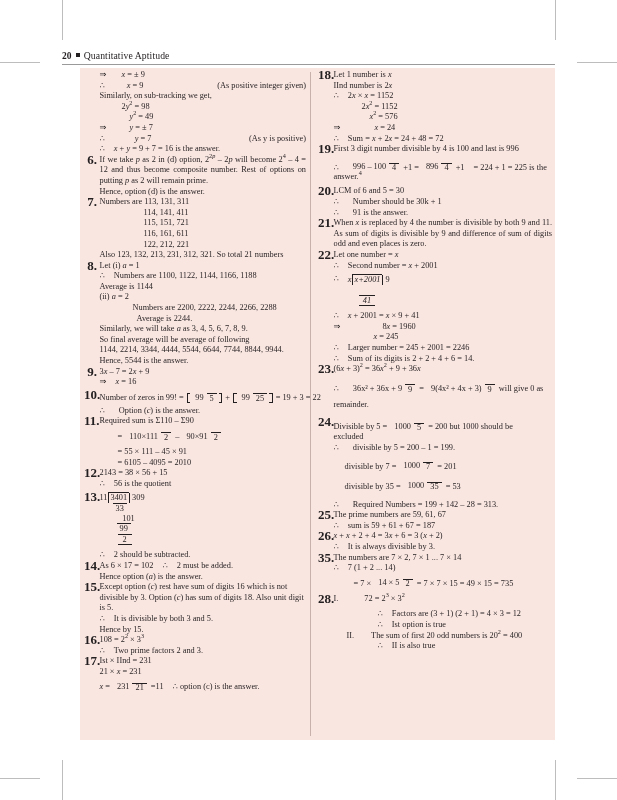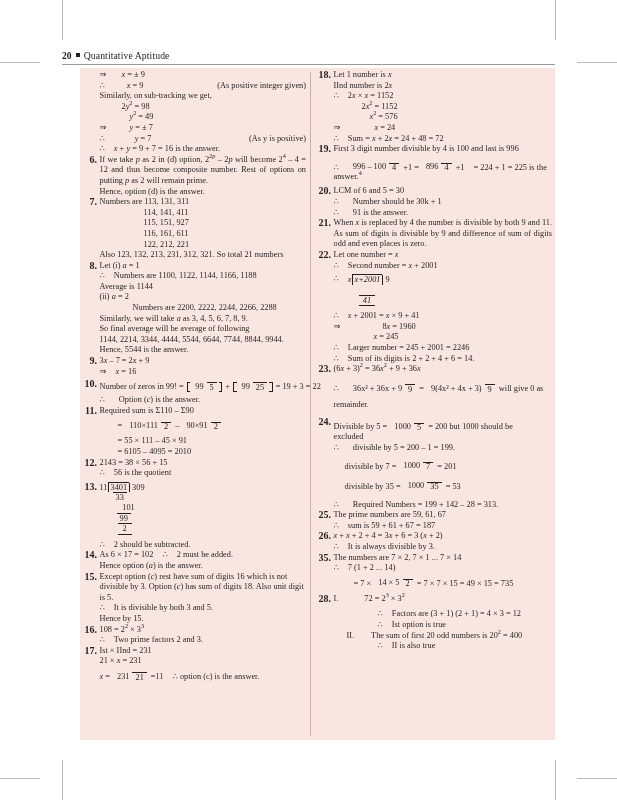--- a/index.html
+++ b/index.html
@@ -41,21 +41,21 @@
   }
 
   .col{position:absolute;top:70px;box-sizing:border-box;}
   .col-left{left:84px;width:222px;}
   .col-right{left:318px;width:234px;}
 
   
   .item{display:flex;align-items:flex-start;margin-bottom:0px;}
   .num{
     flex:0 0 auto;text-align:right;
-    font-weight:bold;font-size:10px;
+    font-weight:bold;font-size:13px;
     line-height:10.6px;
     padding-right:2.5px;color:#231f20;
     font-family:"Liberation Serif", serif;
   }
   .num.w1{width:13px;}
   .num.w2{width:13px;}
   .body{flex:1 1 auto;font-size:8.3px;line-height:10.6px;}
   .ln{white-space:nowrap;}
   .ln.wrap{white-space:normal;}
   .just{text-align:justify;}
@@ -138,35 +138,36 @@
       <div class="ln wrap">If we take <span class="it">p</span> as 2 in (d) option, 2<sup>2<span class="it">p</span></sup> – 2<span class="it">p</span> will become 2<sup>4</sup> – 4 = 12 and thus become composite number. Rest of options on putting <span class="it">p</span> as 2 will remain prime.</div>
       <div class="ln">Hence, option (d) is the answer.</div>
     </div>
   </div>
 
   <div class="item">
     <div class="num w1">7.</div>
     <div class="body">
       <div class="ln">Numbers are 113, 131, 311</div>
       <div class="ln ind4">114, 141, 411</div>
-      <div class="ln ind4">115, 151, 927</div>
+      <div class="ln ind4">115, 151, 721</div>
       <div class="ln ind4">116, 161, 611</div>
       <div class="ln ind4">122, 212, 221</div>
       <div class="ln">Also 123, 132, 213, 231, 312, 321. So total 21 numbers</div>
     </div>
   </div>
 
   <div class="item">
     <div class="num w1">8.</div>
     <div class="body">
       <div class="ln">Let (i) <span class="it">a</span> = 1</div>
       <div class="ln">∴<span class="gap-s"></span> Numbers are 1100, 1122, 1144, 1166, 1188</div>
       <div class="ln">Average is 1144</div>
       <div class="ln">(ii) <span class="it">a</span> = 2</div>
       <div class="ln ind3">Numbers are 2200, 2222, 2244, 2266, 2288</div>
+      <div class="ln ind3" style="padding-left:37px;">Average is 2244.</div>
       <div class="ln">Similarly, we will take <span class="it">a</span> as 3, 4, 5, 6, 7, 8, 9.</div>
       <div class="ln">So final average will be average of following</div>
       <div class="ln">1144, 2214, 3344, 4444, 5544, 6644, 7744, 8844, 9944.</div>
       <div class="ln">Hence, 5544 is the answer.</div>
     </div>
   </div>
 
   <div class="item">
     <div class="num w1">9.</div>
     <div class="body">

